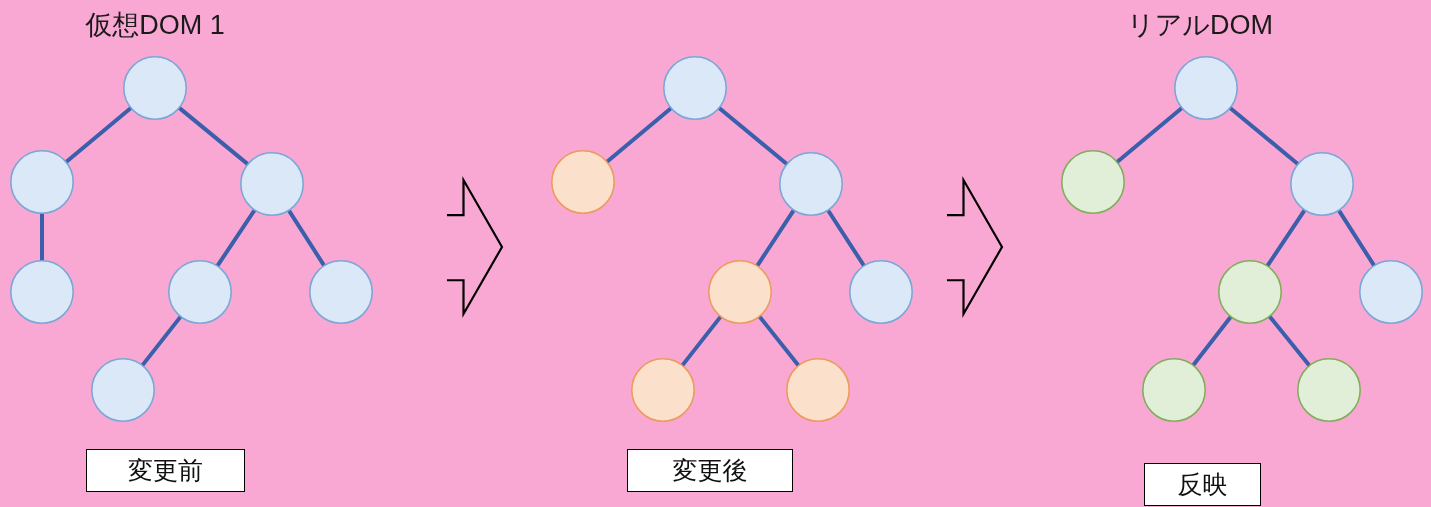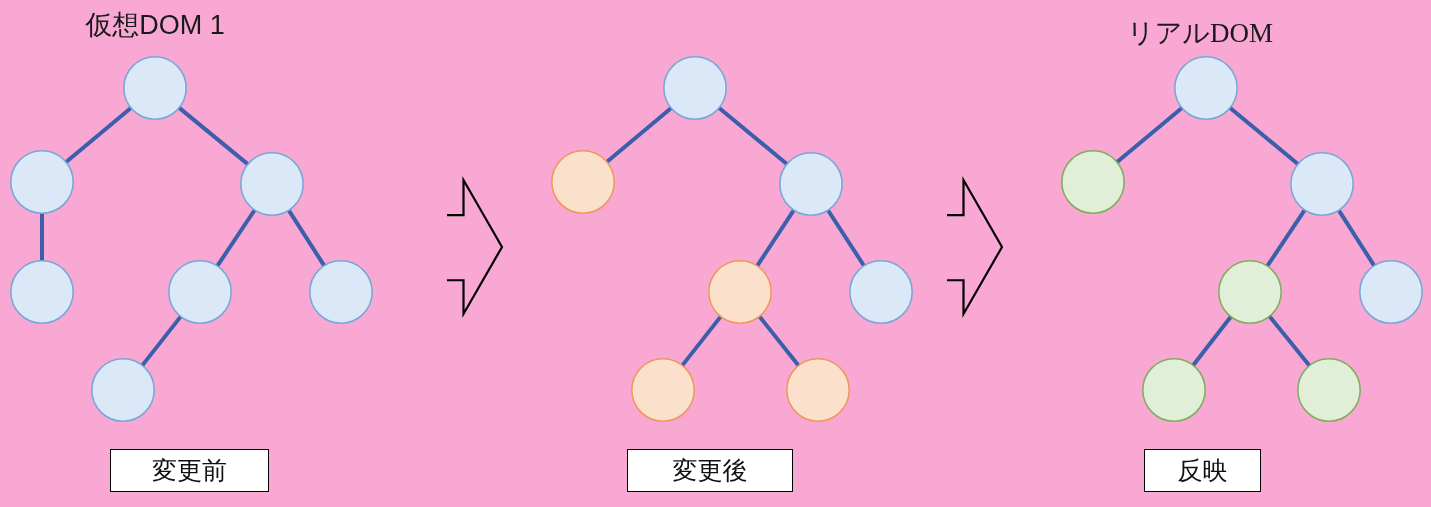--- a/index.html
+++ b/index.html
@@ -48,21 +48,21 @@
     line-height: 1;
     white-space: nowrap;
   }
 </style>
 </head>
 <body>
 
 <div id="canvas">
 
   <div class="panel-title" style="left: 155px; top: 12px; transform: translateX(-50%);">仮想DOM 1</div>
-  <div class="panel-title" style="left: 1200px; top: 20px; transform: translateX(-50%); font-family: Liberation Serif, serif;">リアルDOM</div>
+  <div class="panel-title" style="left: 1200px; top: 12px; transform: translateX(-50%);">リアルDOM</div>
 
   <svg class="tree-svg" id="graphics" viewBox="0 0 1431 507" xmlns="http://www.w3.org/2000/svg">
       <g>
         <line x1="131.16786216476305" y1="107.82496421692277" x2="65.83213783523694" y2="162.17503578307725" stroke="#3b5fab" stroke-width="4" stroke-linecap="round"></line>
         <line x1="178.9652744849603" y1="107.6638149620187" x2="248.0347255150397" y2="164.3361850379813" stroke="#3b5fab" stroke-width="4" stroke-linecap="round"></line>
         <line x1="42" y1="213" x2="42" y2="261" stroke="#3b5fab" stroke-width="4" stroke-linecap="round"></line>
         <line x1="254.8042939170179" y1="209.79355912447315" x2="217.1957060829821" y2="266.2064408755268" stroke="#3b5fab" stroke-width="4" stroke-linecap="round"></line>
         <line x1="288.6900675901682" y1="210.12358405417635" x2="324.3099324098318" y2="265.8764159458237" stroke="#3b5fab" stroke-width="4" stroke-linecap="round"></line>
         <line x1="180.847531890111" y1="316.3758685034951" x2="142.152468109889" y2="365.6241314965049" stroke="#3b5fab" stroke-width="4" stroke-linecap="round"></line>
       </g>
@@ -106,17 +106,17 @@
         <circle cx="1322" cy="184" r="31.2" fill="#dae8f8" stroke="#7ba7d7" stroke-width="1.6"></circle>
         <circle cx="1250" cy="292" r="31.2" fill="#e1efd8" stroke="#82ae5c" stroke-width="1.6"></circle>
         <circle cx="1391" cy="292" r="31.2" fill="#dae8f8" stroke="#7ba7d7" stroke-width="1.6"></circle>
         <circle cx="1174" cy="390" r="31.2" fill="#e1efd8" stroke="#82ae5c" stroke-width="1.6"></circle>
         <circle cx="1329" cy="390" r="31.2" fill="#e1efd8" stroke="#82ae5c" stroke-width="1.6"></circle>
       </g>
       <polyline points="447,215.108 463.5,215.108 463.5,180 502,247 463.5,314 463.5,280.23199999999997 447,280.23199999999997" fill="none" stroke="#000000" stroke-width="2.2" stroke-linejoin="miter"></polyline>
       <polyline points="947,215.108 963.5,215.108 963.5,180 1002,247 963.5,314 963.5,280.23199999999997 947,280.23199999999997" fill="none" stroke="#000000" stroke-width="2.2" stroke-linejoin="miter"></polyline>
     </svg>
 
-  <div class="label-box" style="left: 86px; top: 449px; width: 159px; height: 43px; margin-left: 24px;">変更前</div>
+  <div class="label-box" style="left: 86px; top: 449px; width: 159px; height: 43px;">変更前</div>
   <div class="label-box" style="left: 627px; top: 449px; width: 166px; height: 43px; text-align: right;">変更後</div>
-  <div class="label-box" style="left: 1144px; top: 449px; width: 117px; height: 43px;">反映</div>
+  <div class="label-box" style="left: 1144px; top: 463px; width: 117px; height: 43px;">反映</div>
 
 </div>
 
 </body></html>

